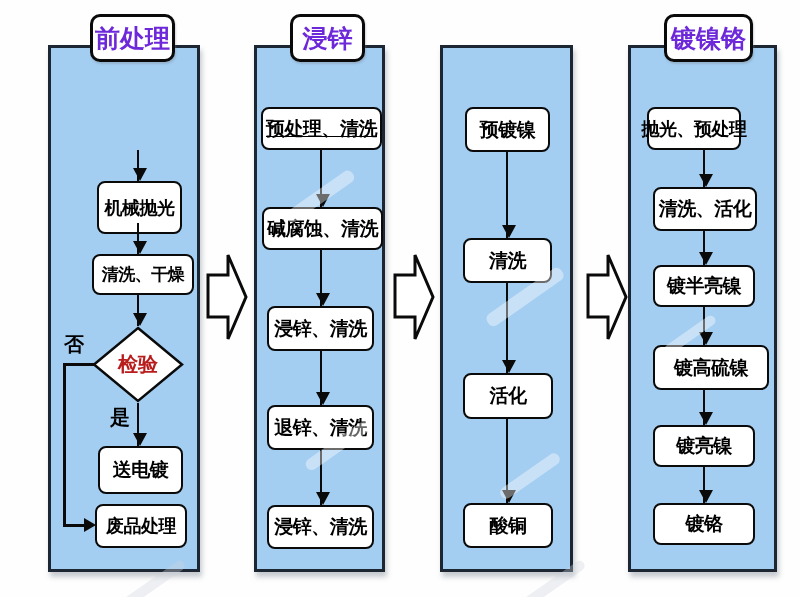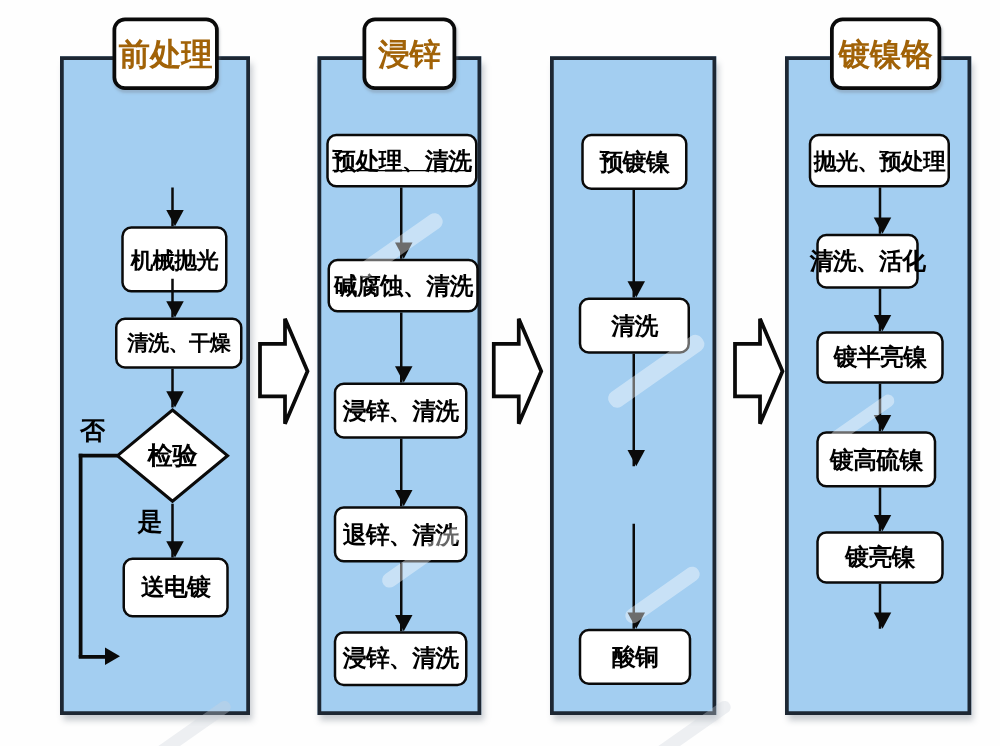--- a/index.html
+++ b/index.html
@@ -8,24 +8,24 @@
     position:relative; width:800px; height:597px;
     background:#fefefe; overflow:hidden;
   }
   .panel {
     position:absolute; top:45px; height:527px;
     background:#a3cef1; border:3px solid #1d2733;
     box-shadow:2px 5px 5px rgba(130,140,150,.45);
     z-index:1;
   }
   .ptitle {
-    position:absolute; top:14px; height:58px; z-index:3;
+    position:absolute; top:14px; height:48px; z-index:3;
     background:#ffffff; border:3px solid #0a0a0a; border-radius:10px;
     display:flex; align-items:center; justify-content:center;
-    font-size:25px; font-weight:bold; color:#a16207;
+    font-size:25px; font-weight:bold; color:#6d28d9;
     box-shadow:1px 2px 2px rgba(120,130,140,.35);
     white-space:nowrap;
   }
   .sbox {
     position:absolute; z-index:2;
     background:#ffffff; border:2.5px solid #0a0a0a; border-radius:8px;
     display:flex; align-items:center; justify-content:center;
     font-size:19px; font-weight:bold; color:#000;
     white-space:nowrap; letter-spacing:-.5px;
   }
@@ -42,21 +42,21 @@
     border-top:7px solid transparent; border-bottom:7px solid transparent;
     border-left:12px solid #0a0a0a;
   }
   .branch-label {
     position:absolute; z-index:3; font-size:20px; font-weight:bold; color:#000;
   }
   .block-arrow { position:absolute; z-index:2; }
   .diamond-wrap { position:absolute; z-index:2; }
   .diamond-label {
     position:absolute; inset:0; display:flex; align-items:center; justify-content:center;
-    font-size:20px; font-weight:bold; color:#000000;
+    font-size:20px; font-weight:bold; color:#b91c1c;
   }
   .wm {
     position:absolute; z-index:4; pointer-events:none;
     background:rgba(255,255,255,.4); border-radius:6px;
     transform:rotate(-35deg);
   }
   .wm.gray { background:rgba(205,212,222,.35); }
 </style>
 </head>
 <body>
@@ -90,20 +90,21 @@
   <div class="branch-label" style="left:64px; top:331px;">否</div>
   <div class="hline" style="left:63px; top:363px; width:31px; height:2.5px;"></div>
   <div class="vline" style="left:63px; top:363px; width:2.5px; height:163px;"></div>
   <div class="hline" style="left:63px; top:524px; width:22px; height:2.5px;"></div>
   <div class="rarrowhead" style="left:84px; top:518px;"></div>
 
   <div class="branch-label" style="left:110px; top:404px;">是</div>
   <div class="varrow" style="left:137px; top:403px; height:43px;"></div>
 
   <div class="sbox" style="left:98px; top:446px; width:85px; height:48px;">送电镀</div>
+  <div class="sbox" style="left:95px; top:504px; width:92px; height:44px; font-size:18px;">废品处理</div>
 
   <div class="block-arrow" style="left:206px; top:253px;">
     <svg width="42" height="88" viewBox="0 0 42 88">
       <polygon points="2,22 22,22 22,2 40,44 22,86 22,64 2,64" fill="#ffffff" stroke="#0a0a0a" stroke-width="3" stroke-linejoin="miter"></polygon>
     </svg>
   </div>
 
   <div class="sbox" style="left:261px; top:107px; width:121px; height:43px;text-decoration:underline;">预处理、清洗</div>
   <div class="varrow" style="left:320px; top:150px; height:57px;"></div>
 
@@ -123,45 +124,47 @@
       <polygon points="2,22 22,22 22,2 40,44 22,86 22,64 2,64" fill="#ffffff" stroke="#0a0a0a" stroke-width="3" stroke-linejoin="miter"></polygon>
     </svg>
   </div>
 
   <div class="sbox" style="left:465px; top:107px; width:85px; height:45px;">预镀镍</div>
   <div class="varrow" style="left:506px; top:152px; height:86px;"></div>
 
   <div class="sbox" style="left:463px; top:238px; width:89px; height:45px;">清洗</div>
   <div class="varrow" style="left:506px; top:283px; height:90px;"></div>
 
+  <div class="sbox" style="left:463px; top:373px; width:90px; height:46px;">活化</div>
   <div class="varrow" style="left:506px; top:419px; height:84px;"></div>
 
   <div class="sbox" style="left:463px; top:503px; width:90px; height:45px;">酸铜</div>
 
   <div class="block-arrow" style="left:586px; top:253px;">
     <svg width="42" height="88" viewBox="0 0 42 88">
       <polygon points="2,22 22,22 22,2 40,44 22,86 22,64 2,64" fill="#ffffff" stroke="#0a0a0a" stroke-width="3" stroke-linejoin="miter"></polygon>
     </svg>
   </div>
 
-  <div class="sbox" style="left:647px; top:107px; width:113px; height:43px; font-size:18px;">抛光、预处理</div>
+  <div class="sbox" style="left:647px; top:107px; width:94px; height:43px; font-size:18px;">抛光、预处理</div>
   <div class="varrow" style="left:703px; top:150px; height:37px;"></div>
 
-  <div class="sbox" style="left:653px; top:187px; width:82px; height:44px;">清洗、活化</div>
+  <div class="sbox" style="left:653px; top:187px; width:104px; height:44px;">清洗、活化</div>
   <div class="varrow" style="left:703px; top:231px; height:34px;"></div>
 
   <div class="sbox" style="left:653px; top:265px; width:102px; height:42px;">镀半亮镍</div>
   <div class="varrow" style="left:703px; top:307px; height:38px;"></div>
 
-  <div class="sbox" style="left:653px; top:345px; width:96px; height:45px;">镀高硫镍</div>
+  <div class="sbox" style="left:653px; top:345px; width:116px; height:45px;">镀高硫镍</div>
   <div class="varrow" style="left:703px; top:390px; height:35px;"></div>
 
   <div class="sbox" style="left:653px; top:425px; width:102px; height:42px;">镀亮镍</div>
   <div class="varrow" style="left:703px; top:467px; height:36px;"></div>
 
+  <div class="sbox" style="left:653px; top:503px; width:102px; height:42px;">镀铬</div>
 
   <div class="wm" style="left:280px; top:190px; width:80px; height:13px;"></div>
   <div class="wm" style="left:480px; top:290px; width:90px; height:14px;"></div>
   <div class="wm" style="left:300px; top:440px; width:75px; height:12px;"></div>
   <div class="wm" style="left:495px; top:470px; width:70px; height:12px;"></div>
   <div class="wm" style="left:660px; top:330px; width:60px; height:10px;"></div>
   <div class="wm gray" style="left:120px; top:578px; width:70px; height:10px;"></div>
   <div class="wm gray" style="left:520px; top:578px; width:70px; height:10px;"></div>
 
 </div>

